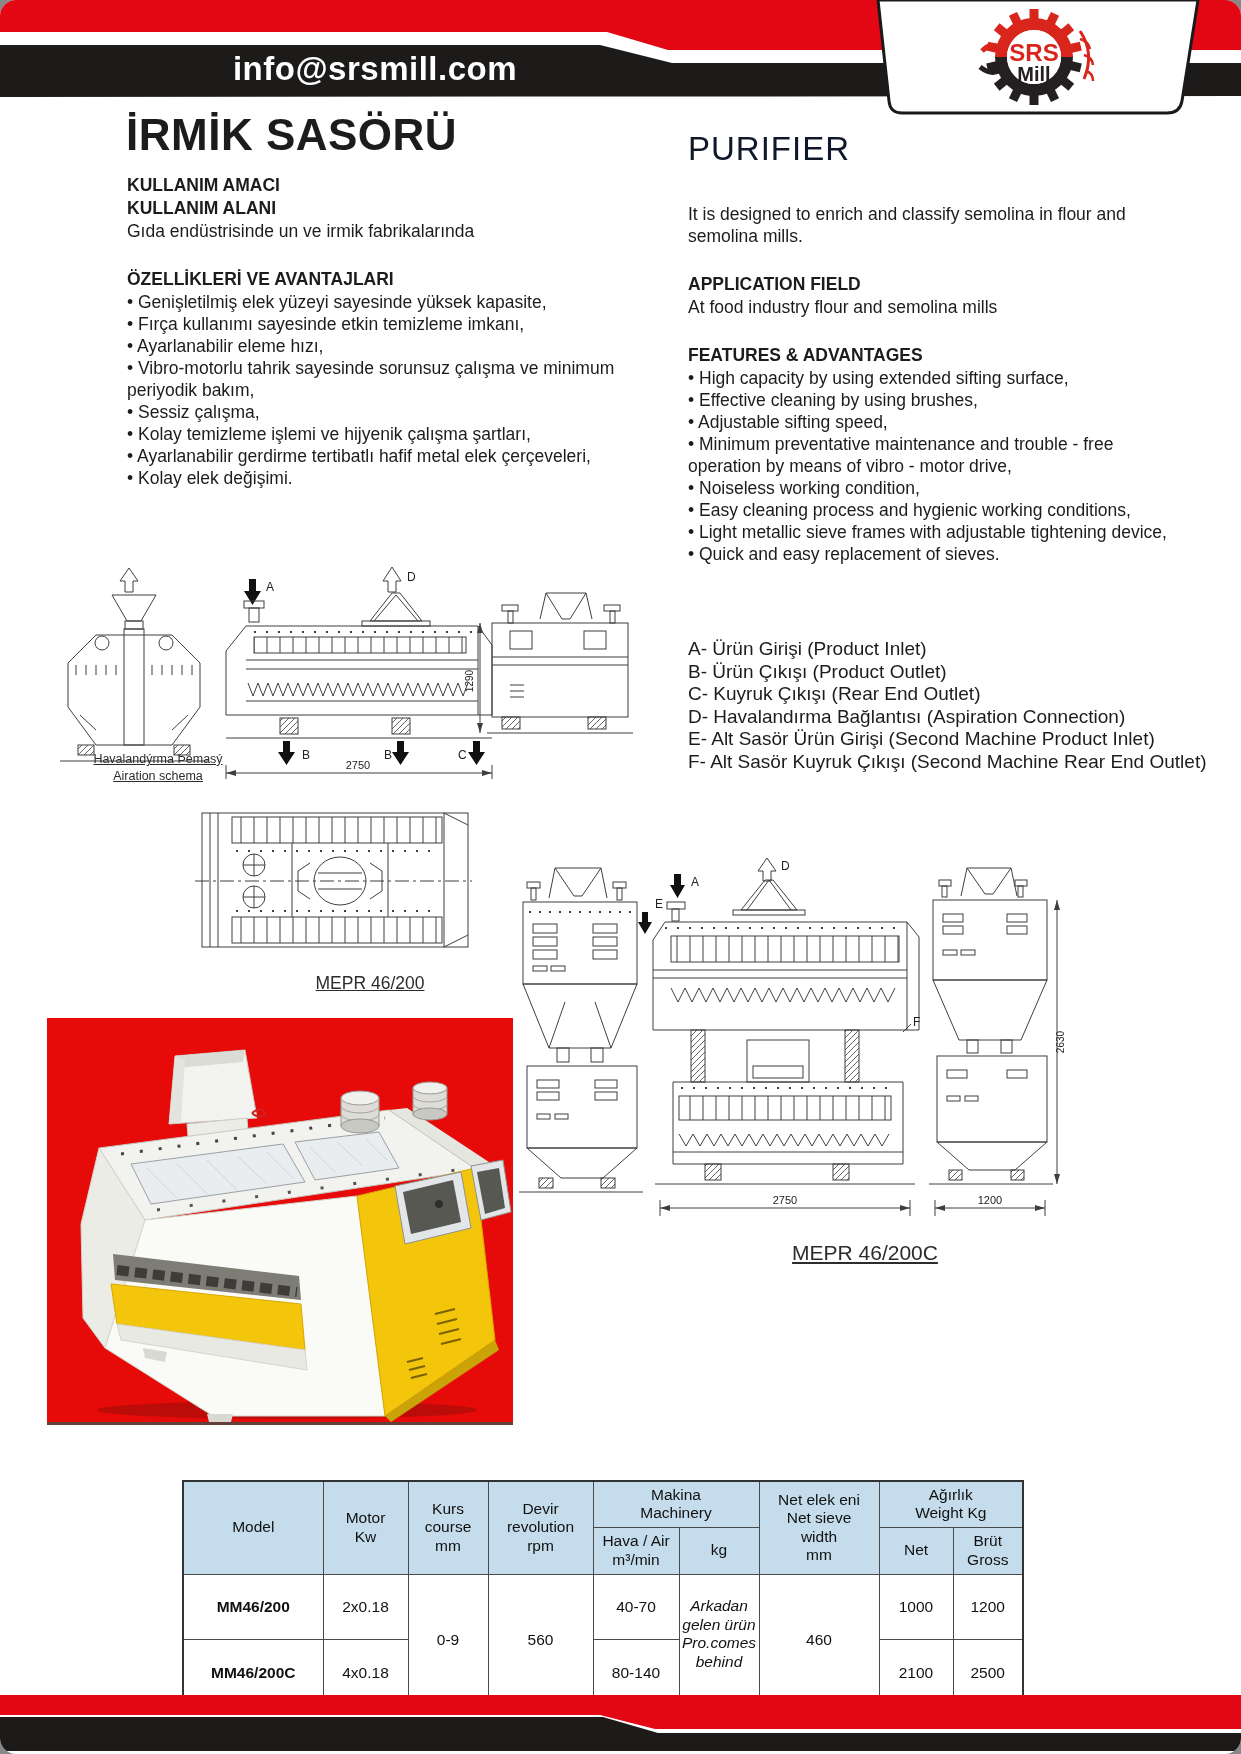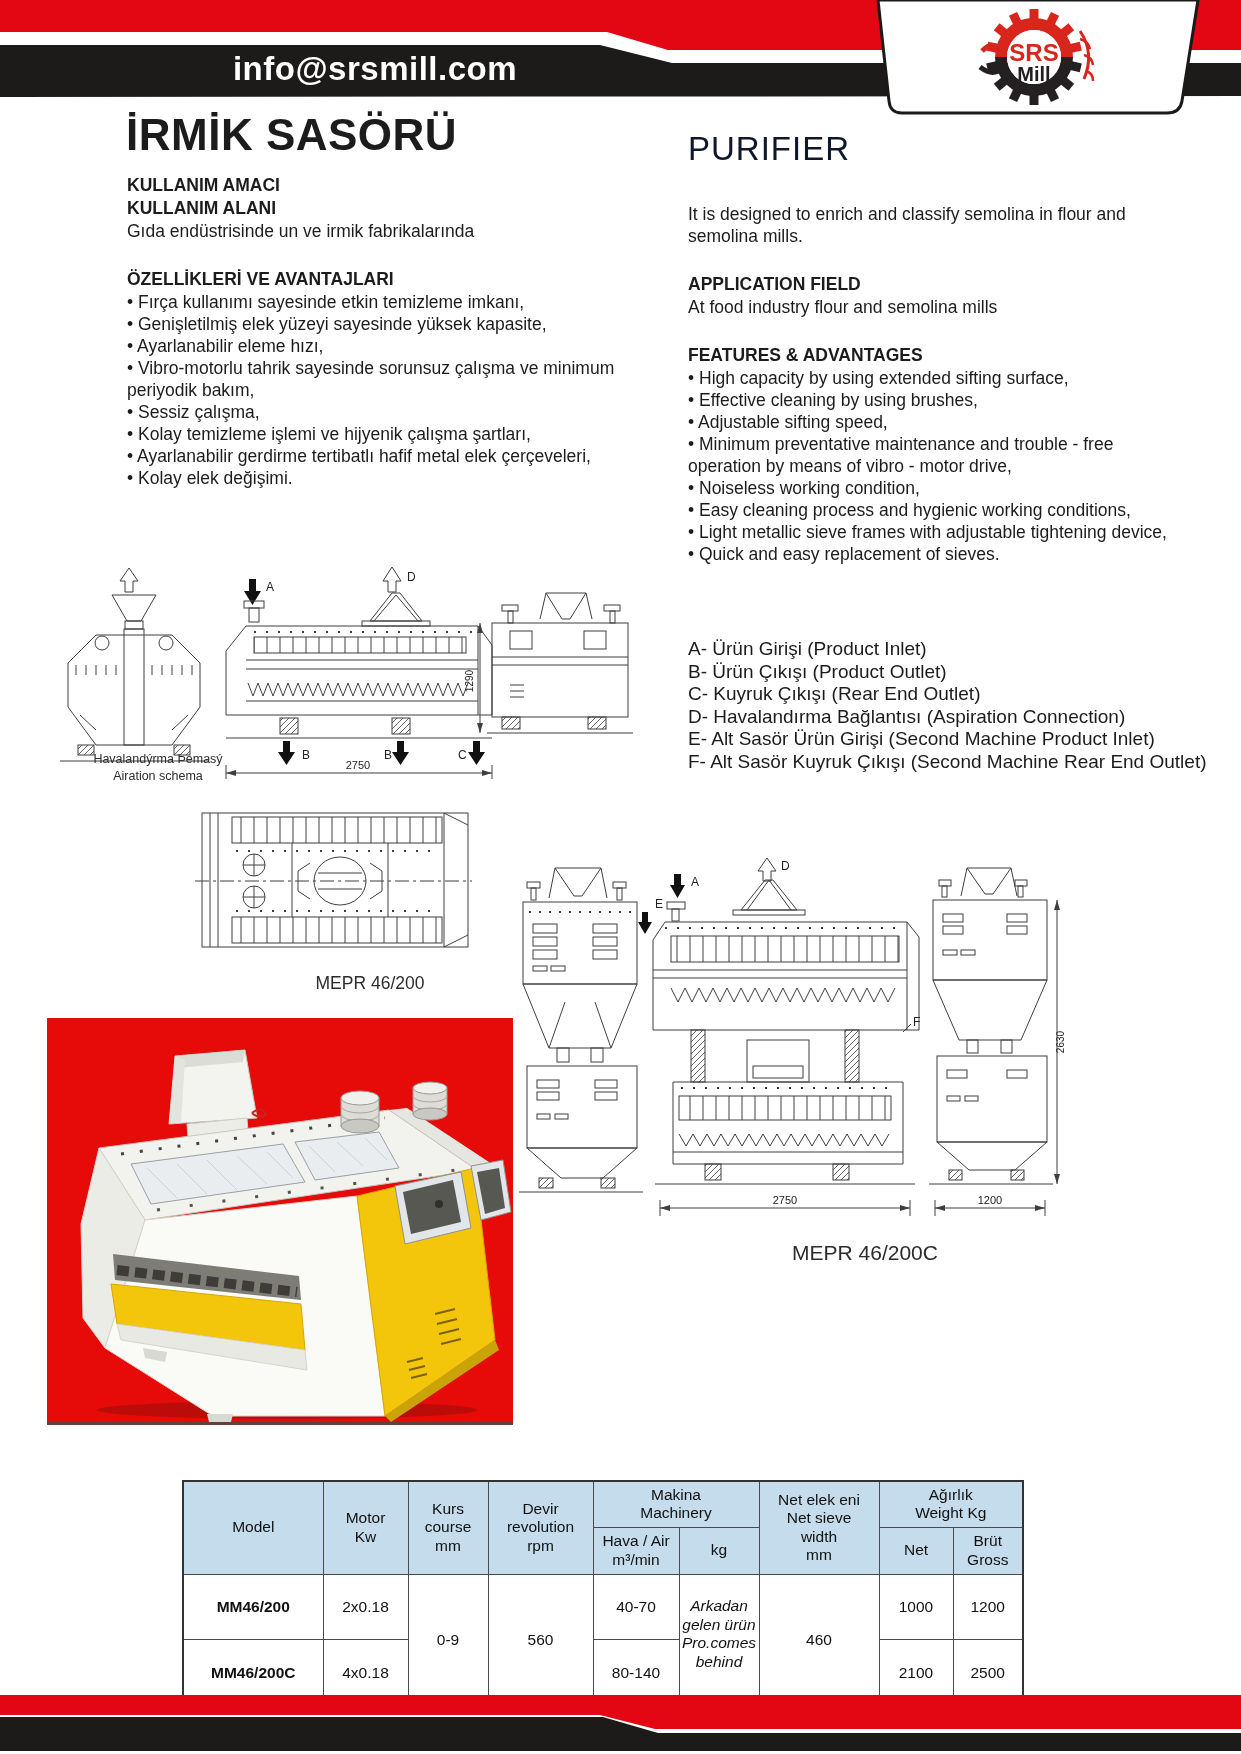--- a/index.html
+++ b/index.html
@@ -1,17 +1,17 @@
 <!DOCTYPE html>
 <html><head>
 <meta charset="utf-8">
 <style>
   html,body{margin:0;padding:0;background:#888;}
   .page{position:relative;width:1241px;height:1754px;background:#fff;margin:0 auto;
-        font-family:"Liberation Sans",sans-serif;color:#1c1c1c;overflow:hidden;}
+        font-family:"Liberation Sans",sans-serif;color:#1c1c1c;overflow:hidden;border-radius:16px;}
   .pre{white-space:pre-line;}
   
   .hdr-red{position:absolute;left:0;top:0;width:1241px;height:56px;background:#e30613;
            clip-path:polygon(0 0,1241px 0,1241px 50px,668px 50px,607px 32px,0 32px);}
   .hdr-black{position:absolute;left:0;top:0;width:1241px;height:100px;background:#1d1b1a;
            clip-path:polygon(0 45px,600px 45px,672px 63px,1241px 63px,1241px 96px,0 97px);}
   .email{position:absolute;left:200px;top:50px;width:350px;text-align:center;
          color:#fff;font-weight:bold;font-size:33px;letter-spacing:.5px;z-index:3;}
   .logo-wrap{position:absolute;left:862px;top:-2px;width:352px;height:122px;z-index:4;}
   .ftr-red{position:absolute;left:0;top:1695px;width:1241px;height:36px;background:#e30613;
@@ -21,21 +21,21 @@
   
   .title-tr{position:absolute;left:126px;top:110px;font-size:44px;font-weight:bold;letter-spacing:.5px;}
   .title-en{position:absolute;left:688px;top:130px;font-size:33px;font-weight:400;letter-spacing:1px;color:#0f172a;}
   .col{position:absolute;font-size:17.5px;line-height:22px;}
   .col-tr{left:127px;top:174px;width:496px;}
   .col-en{left:688px;top:203px;width:494px;}
   .h{font-weight:bold;margin:0 0 1px 0;}
   .b{margin:0 0 26px 0;}
   .feat{margin:0;}
   .legend{position:absolute;left:688px;top:638px;width:520px;font-size:19px;line-height:22.5px;}
-  .cap{position:absolute;text-align:center;color:#2c2c2c;}
+  .cap{position:absolute;text-align:center;color:#2c2c2c;text-decoration:underline;}
   .cap-asp{left:58px;top:751px;width:200px;font-size:12.5px;line-height:17px;}
   .cap-single{left:280px;top:973px;width:180px;font-size:17.5px;}
   .cap-double{left:772px;top:1241px;width:186px;font-size:21px;}
   
   .draw{position:absolute;}
   .d1{left:40px;top:565px;}
   .d2{left:515px;top:852px;}
   
   .photo{position:absolute;left:47px;top:1018px;width:466px;height:404px;background:#e60a09;
          border-bottom:3px solid #63413a;}
@@ -96,22 +96,22 @@
   </div>
 
   <div class="title-tr">İRMİK SASÖRÜ</div>
   <div class="title-en">PURIFIER</div>
 
   <div class="col col-tr">
     <p class="h">KULLANIM AMACI</p>
     <p class="h">KULLANIM ALANI</p>
     <p class="b">Gıda endüstrisinde un ve irmik fabrikalarında</p>
     <p class="h">ÖZELLİKLERİ VE AVANTAJLARI</p>
+    <p class="feat">• Genişletilmiş elek yüzeyi sayesinde yüksek kapasite,</p>
     <p class="feat">• Fırça kullanımı sayesinde etkin temizleme imkanı,</p>
-    <p class="feat">• Genişletilmiş elek yüzeyi sayesinde yüksek kapasite,</p>
     <p class="feat">• Ayarlanabilir eleme hızı,</p>
     <p class="feat">• Vibro-motorlu tahrik sayesinde sorunsuz çalışma ve minimum periyodik bakım,</p>
     <p class="feat">• Sessiz çalışma,</p>
     <p class="feat">• Kolay temizleme işlemi ve hijyenik çalışma şartları,</p>
     <p class="feat">• Ayarlanabilir gerdirme tertibatlı hafif  metal elek çerçeveleri,</p>
     <p class="feat">• Kolay elek değişimi.</p>
   </div>
 
   <div class="col col-en">
     <p class="b">It is designed to enrich and classify semolina in flour and semolina mills.</p>

